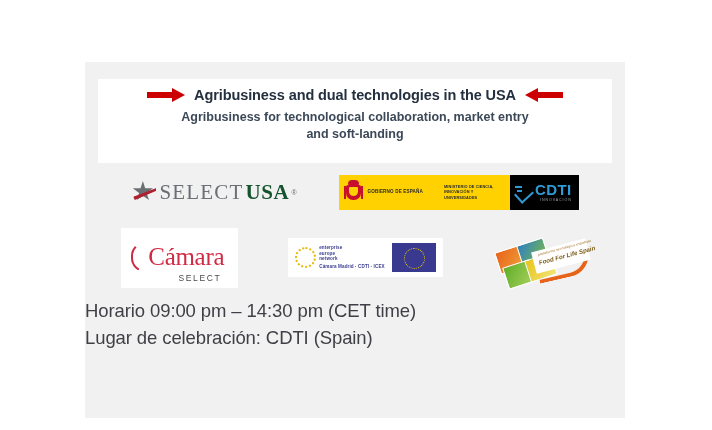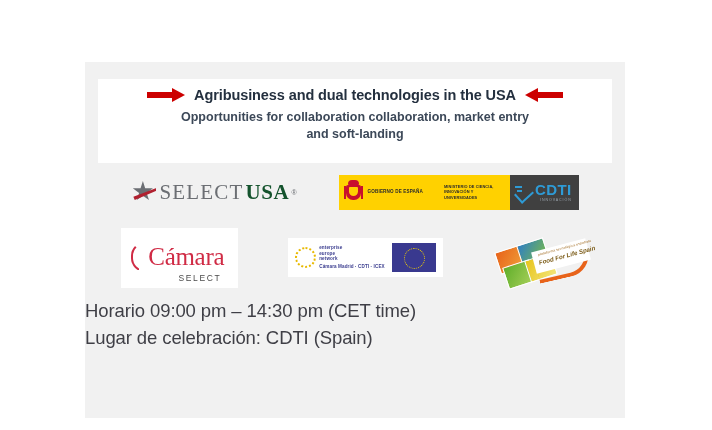--- a/index.html
+++ b/index.html
@@ -220,21 +220,21 @@
     font-size: 3.9px;
     font-weight: bold;
     color: #2b2b2b;
     line-height: 1.3;
     letter-spacing: 0.1px;
     text-transform: uppercase;
     max-width: 60px;
   }
 
   .cdti {
-    background: #404040;
+    background: #000000;
     display: flex;
     align-items: center;
     gap: 3px;
     padding: 0 7px 0 5px;
   }
   .cdti-mark {
     position: relative;
     width: 17px; height: 17px;
     flex: 0 0 auto;
   }
@@ -438,21 +438,21 @@
           <span class="head"></span>
       </span>
       <span class="headline">Agribusiness and dual technologies in the USA</span>
       <span class="arrow left">
         <span class="shaft"></span>
           <span class="head"></span>
       </span>
     </div>
 
     <div class="subhead">
-      <div>Opportunities for collaboration collaboration, market entry</div>
+      <div>Agribusiness for technological collaboration, market entry</div>
       <div>and soft-landing</div>
     </div>
   </div>
 
   <div class="logo-row" id="logo-row-1">
 
     <div class="selectusa">
       <span class="su-star">
         <span class="star-grey"></span>
         <span class="swoosh"></span>

